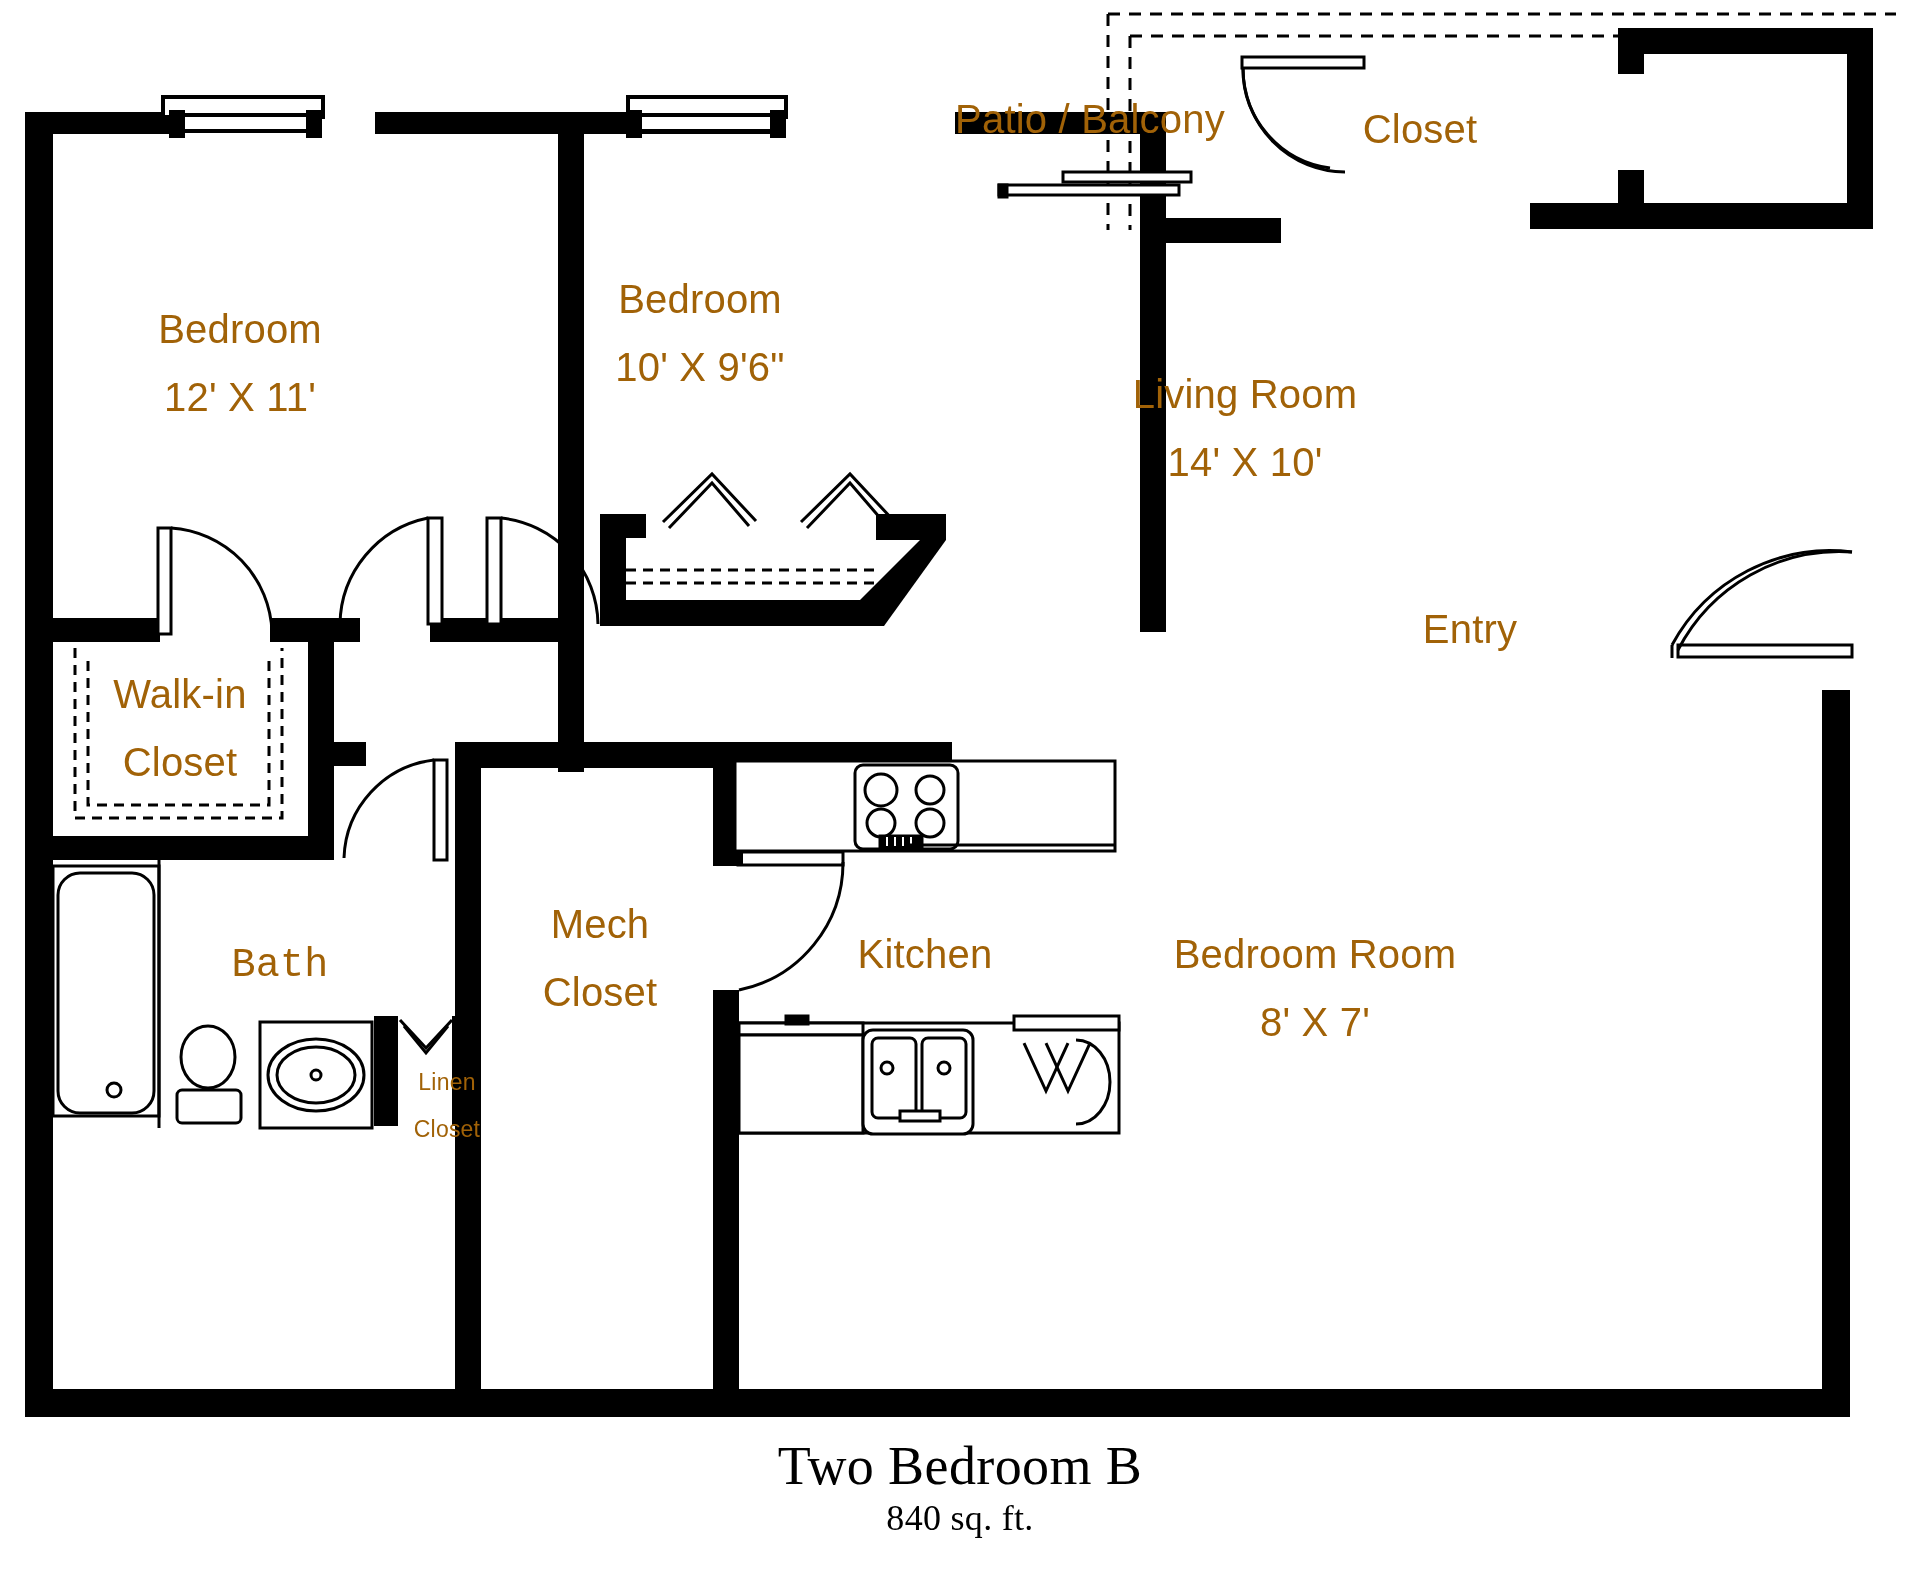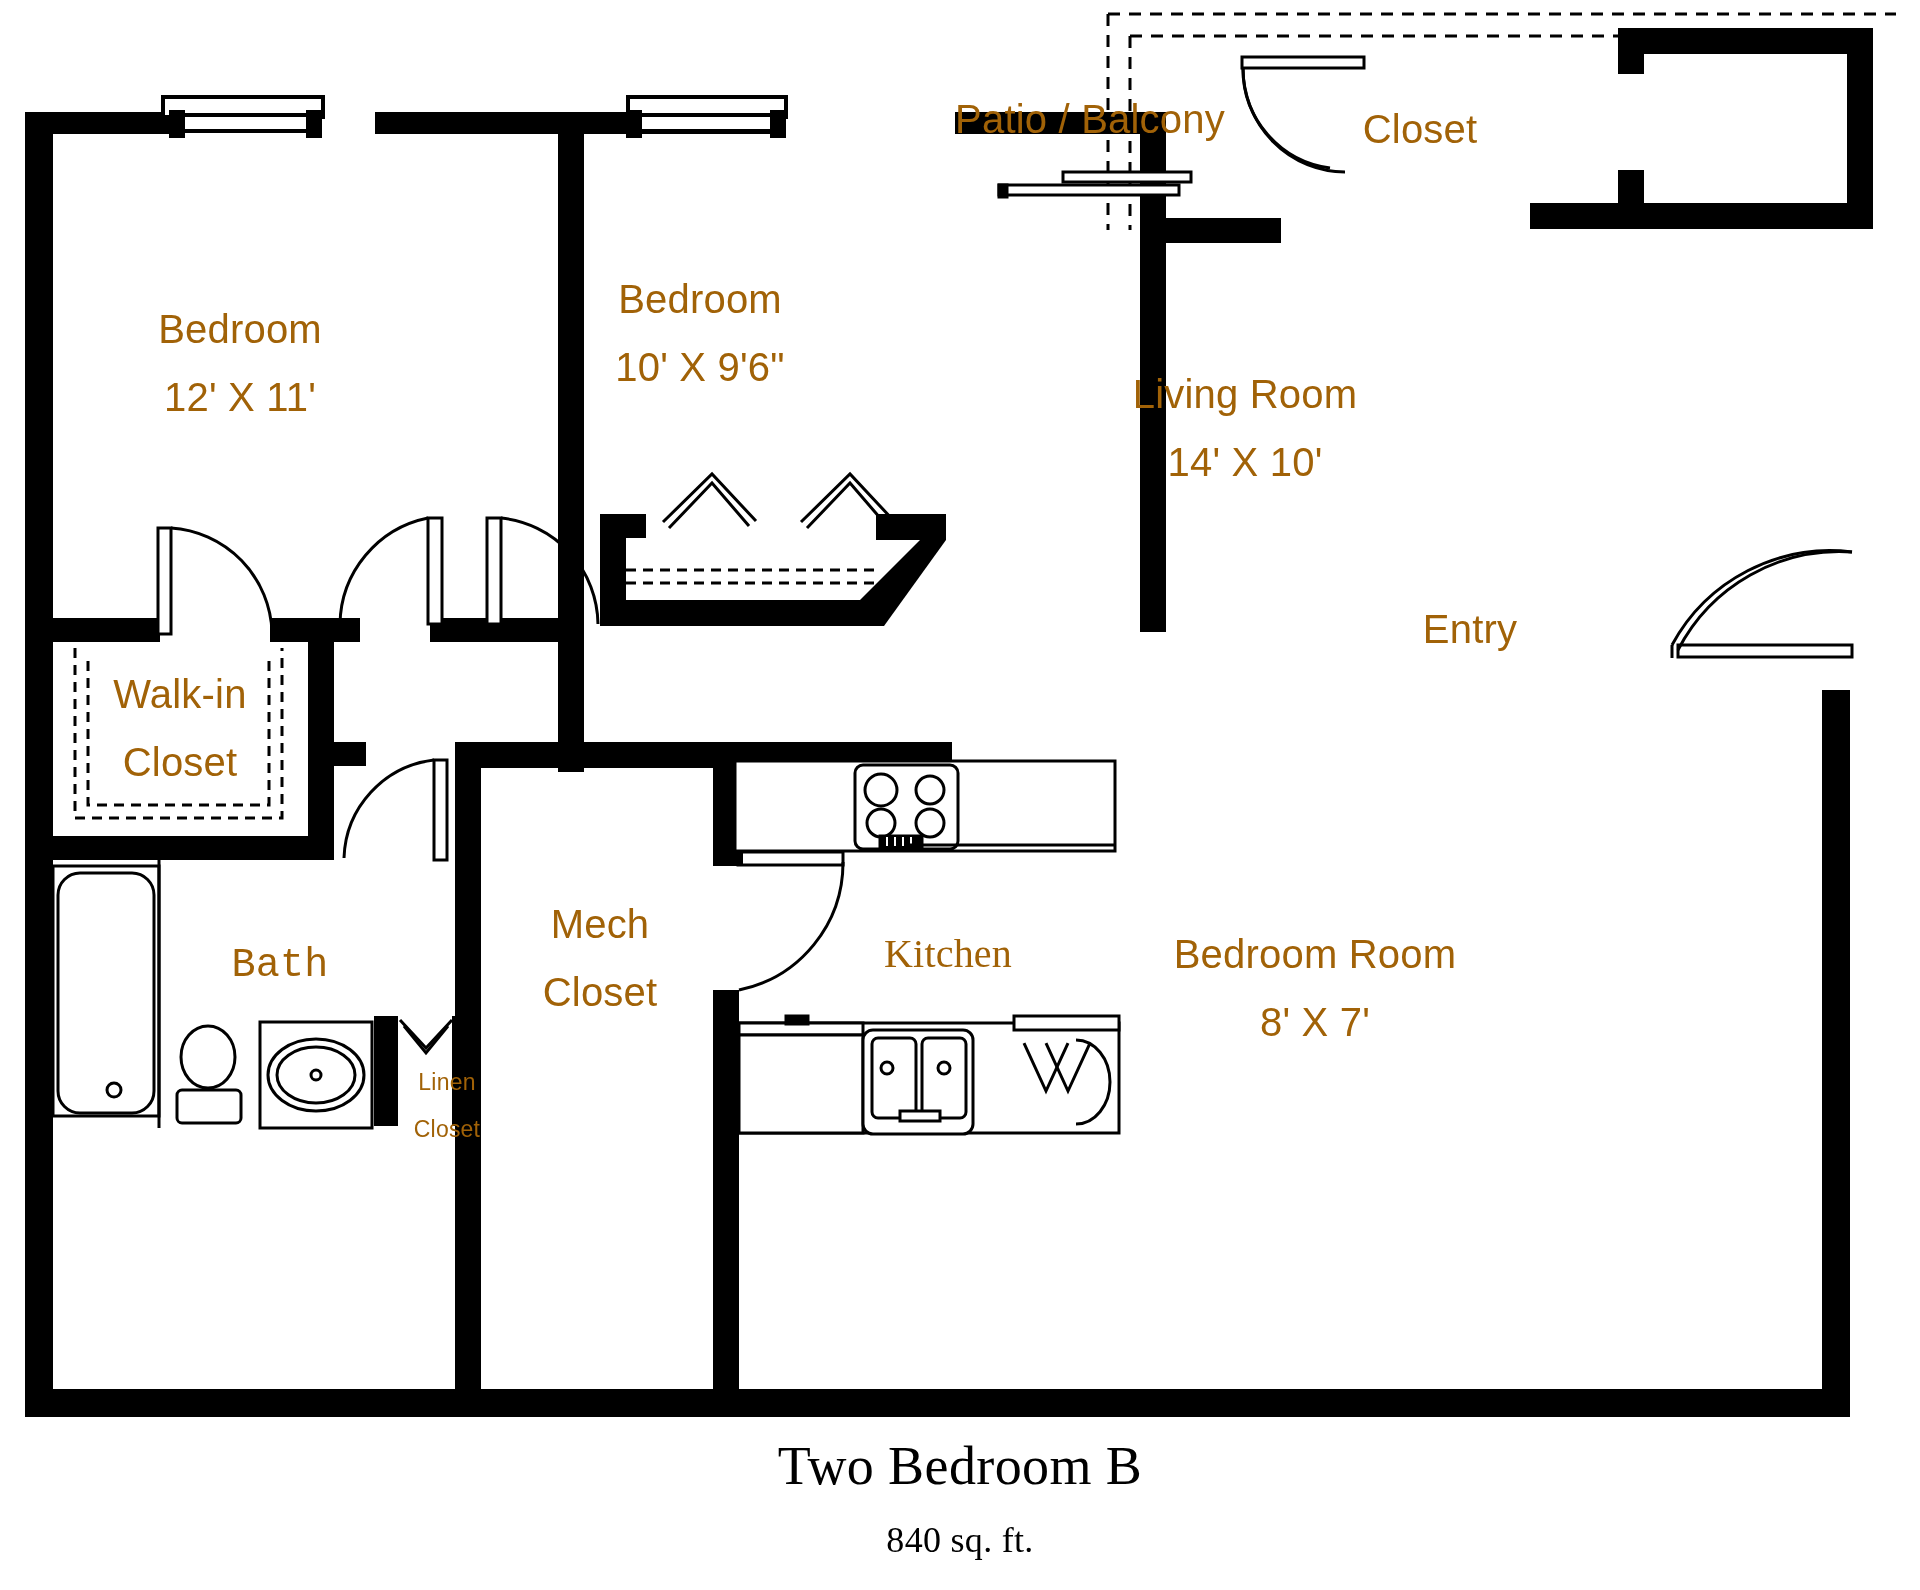--- a/index.html
+++ b/index.html
@@ -55,21 +55,20 @@
     text-align: center;
     font-family: Liberation Serif, serif;
   }
   #plan-title {
     display: block;
     font-size: 54px;
     letter-spacing: 0.4px;
   }
   #plan-area {
     display: block;
-    margin-top: 22px;
     font-size: 36px;
     letter-spacing: 0.3px;
   }
 </style>
 </head>
 <body>
 
 <div id="plan-root">
 
   <svg id="floorplan-svg" viewBox="0 0 1920 1590">
@@ -335,21 +334,21 @@
 
   <div class="room-label" style="left:470px; top:880px; width:260px;">
     <span class="room-name">Mech</span>
     <span class="room-dims">Closet</span>
   </div>
 
   <div class="room-label" style="left:180px; top:922px; width:200px;font-family:Liberation Mono, monospace;">
     <span class="room-name">Bath</span>
   </div>
 
-  <div class="room-label" style="left:843px; top:910px; width:210px;font-family:Liberation Serif, serif;">
+  <div class="room-label" style="left:820px; top:910px; width:210px;">
     <span class="room-name">Kitchen</span>
   </div>
 
   <div class="room-label" style="left:1370px; top:585px; width:200px;">
     <span class="room-name">Entry</span>
   </div>
 
   <div class="room-label" style="left:905px; top:75px; width:370px;">
     <span class="room-name">Patio / Balcony</span>
   </div>

